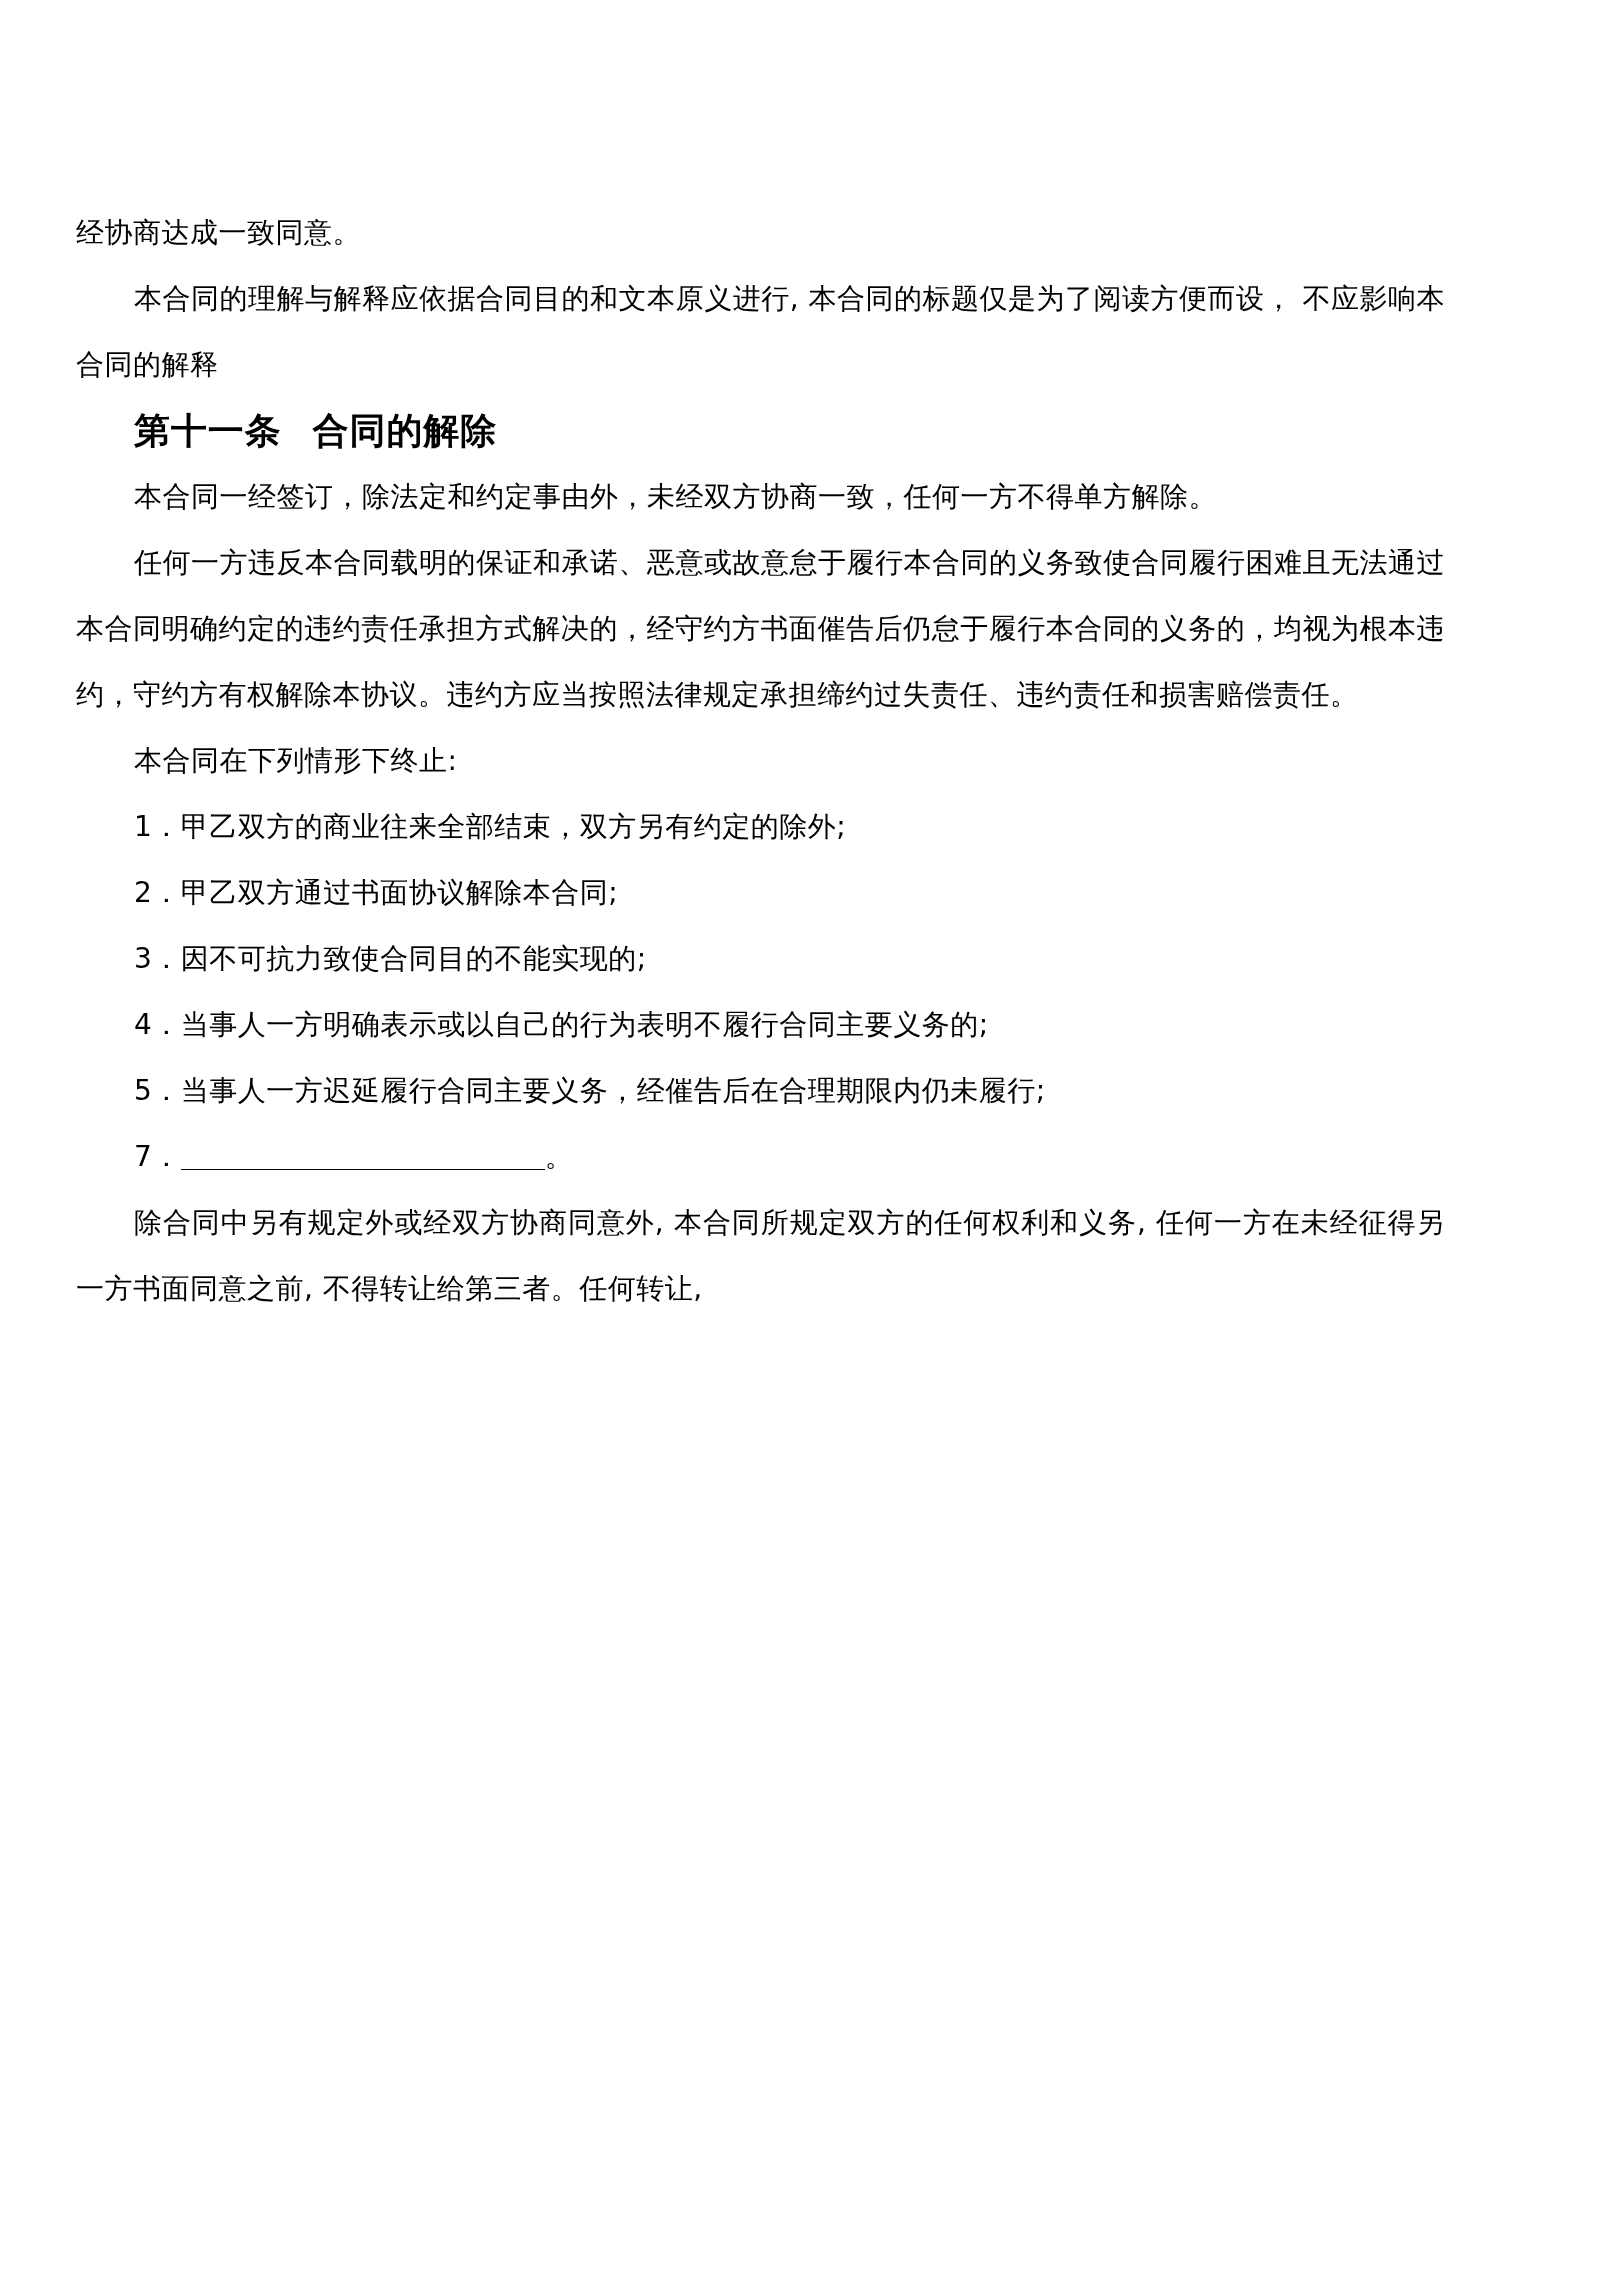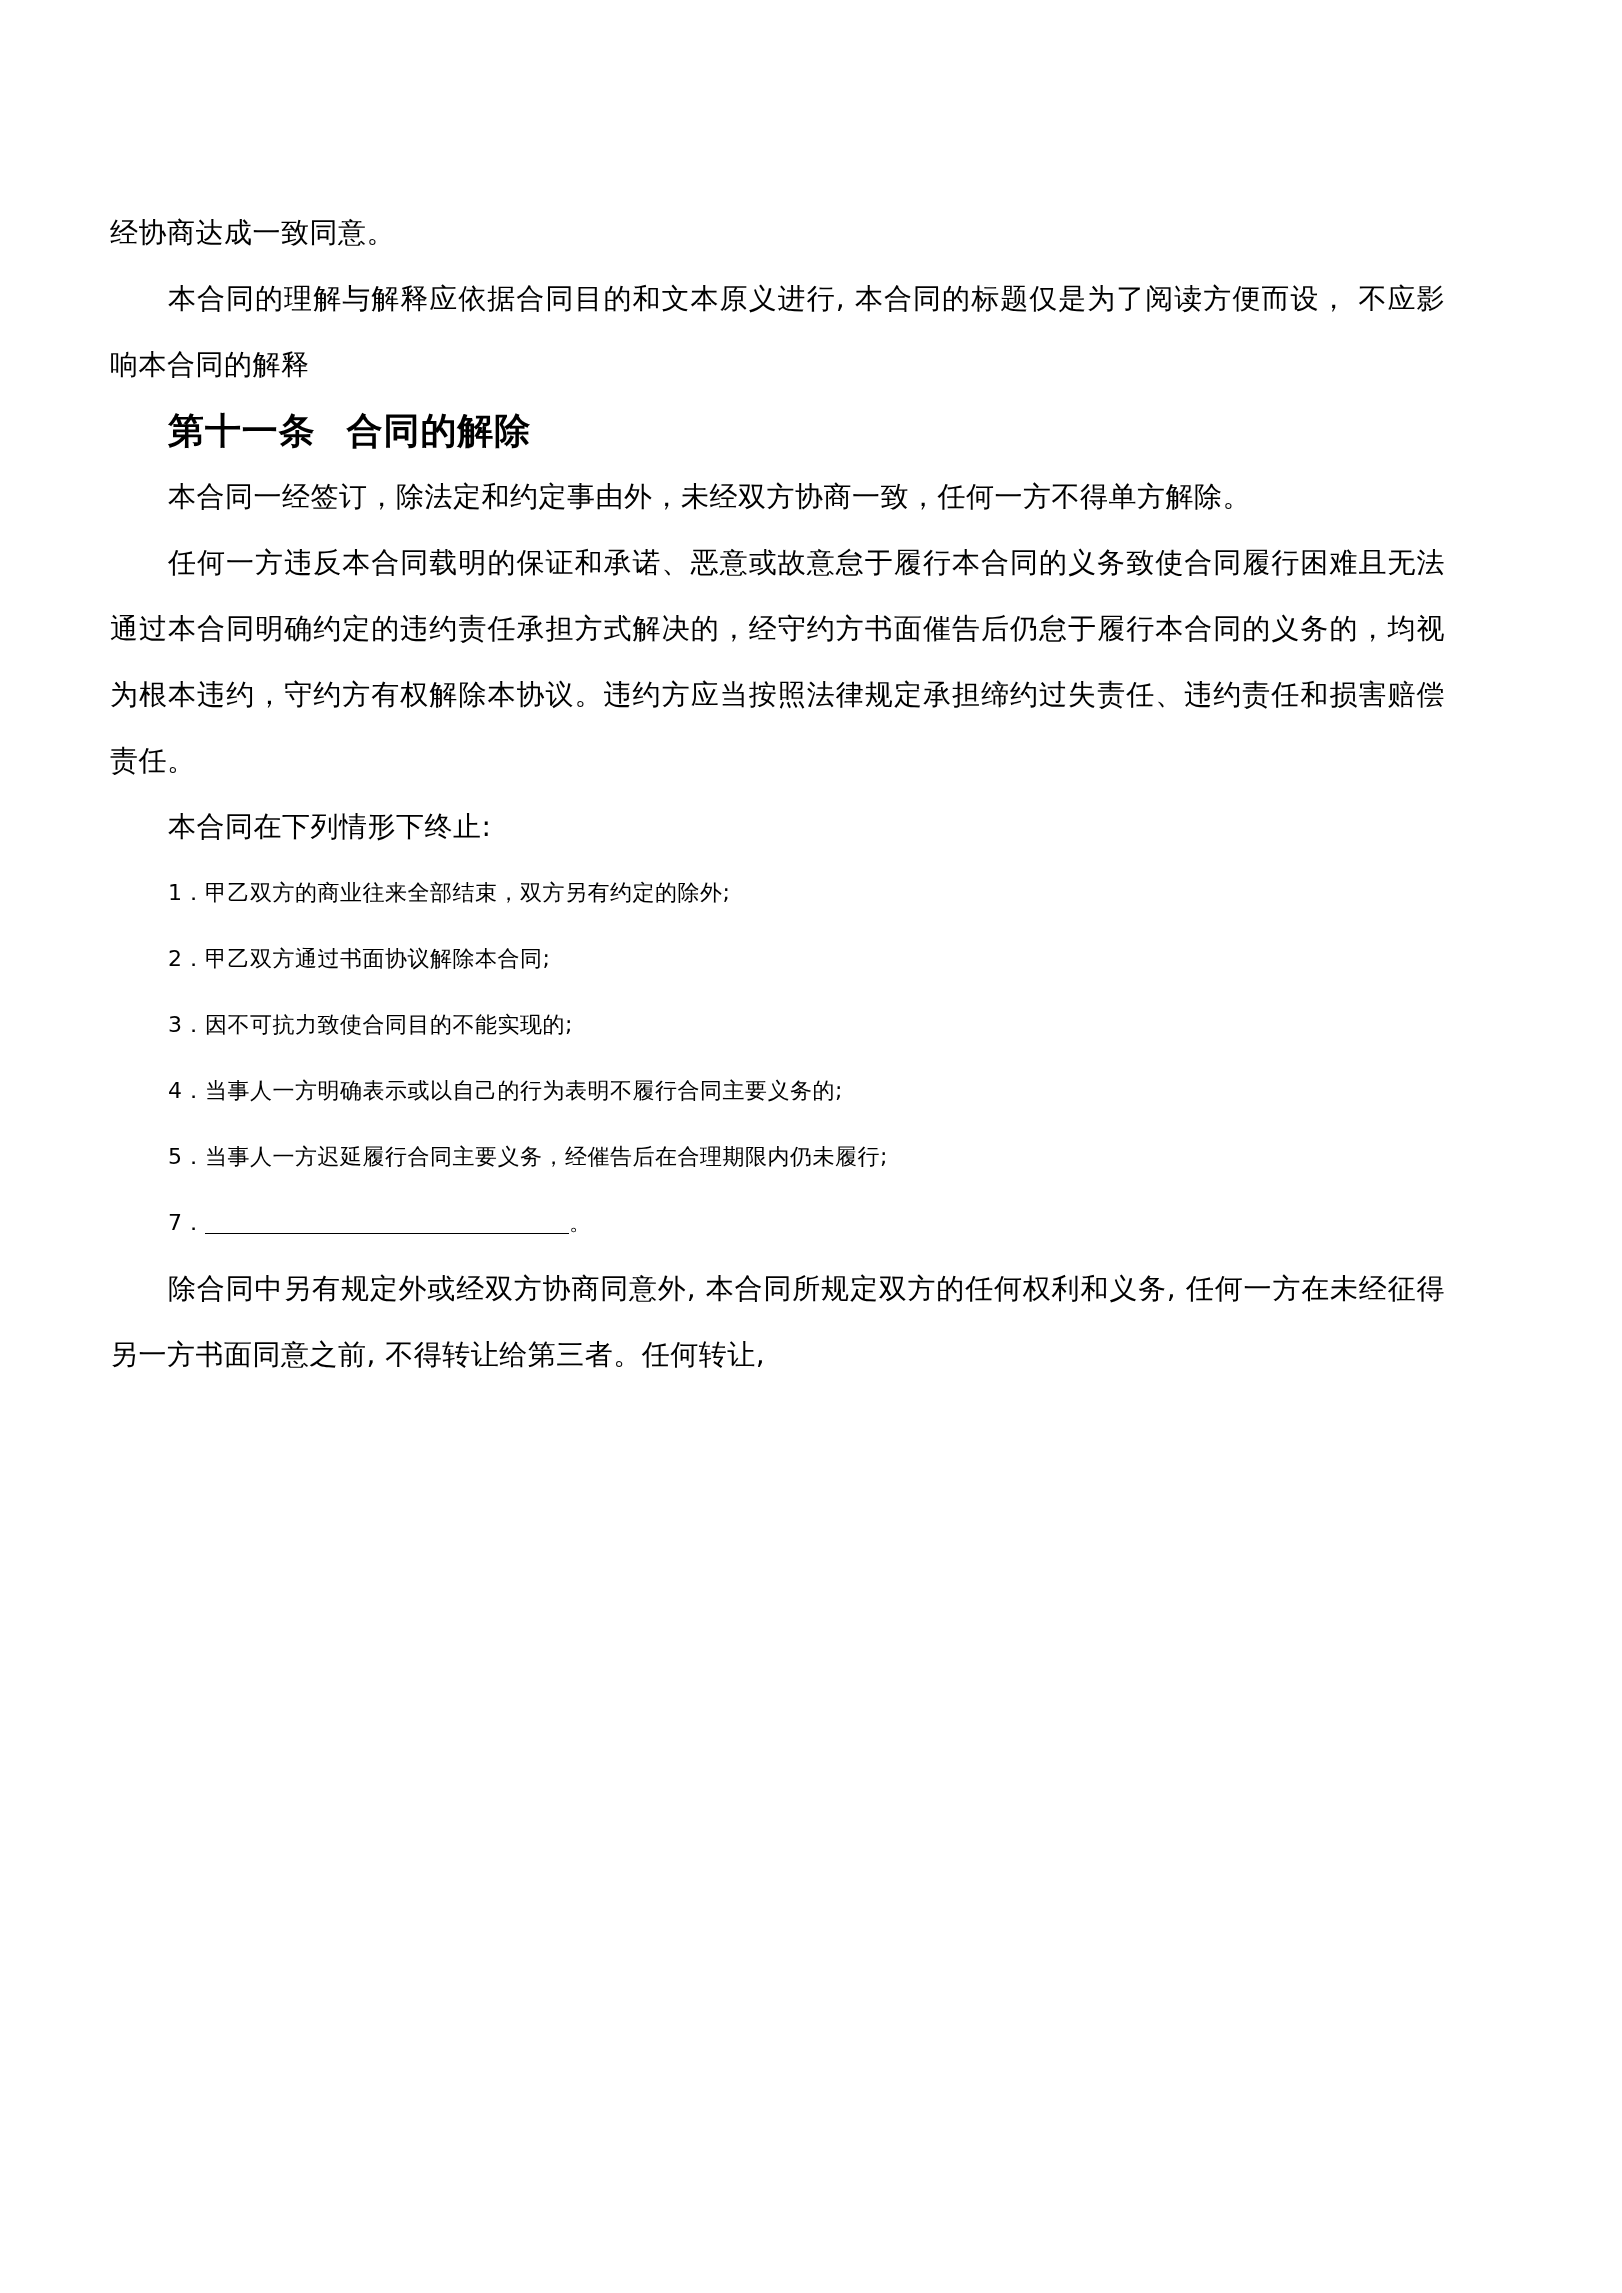--- a/index.html
+++ b/index.html
@@ -12,21 +12,21 @@
     height: 2294px;
     font-family: "DejaVu Sans", "Liberation Sans", sans-serif;
     color: #000000;
     -webkit-font-smoothing: antialiased;
   }
   .page {
     position: relative;
     width: 1623px;
     height: 2294px;
     box-sizing: border-box;
-    padding: 200px 178px 0 110px;
+    padding: 200px 178px 0 76px;
   }
   .doc-body {
     font-size: 28px;
     line-height: 1.0;
   }
   p {
     margin: 0;
   }
   .para {
     font-size: 28px;
@@ -43,21 +43,21 @@
     font-weight: bold;
     line-height: 66px;
     text-indent: 58px;
     letter-spacing: 0.9px;
   }
   .heading .sp {
     display: inline-block;
     width: 31px;
   }
   .list-item {
-    font-size: 22px;
+    font-size: 28px;
     line-height: 66px;
     text-indent: 58px;
     letter-spacing: 0.5px;
   }
   .blank-line {
     display: inline-block;
     width: 364px;
     border-bottom: 1.8px solid #000;
     height: 27px;
     vertical-align: -3.6px;

